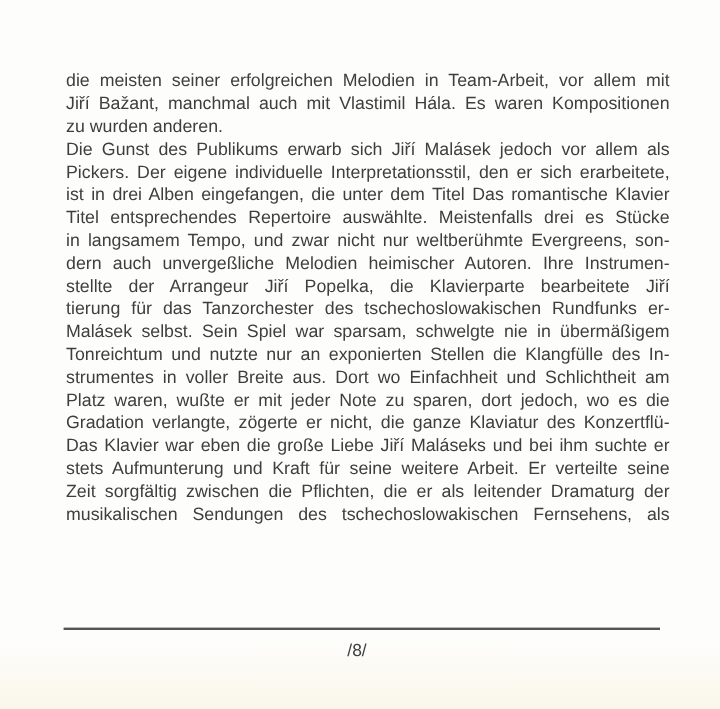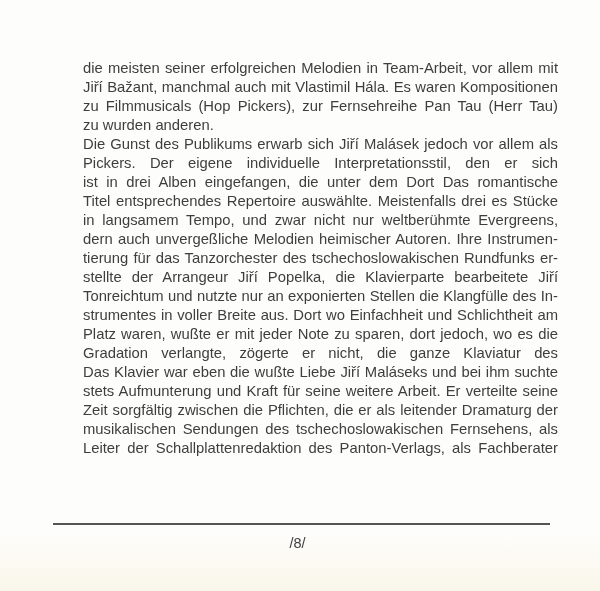--- a/index.html
+++ b/index.html
@@ -30,21 +30,20 @@
     font-size: 14.8px;
     line-height: 19px;
     font-weight: 400;
     color: var(--ink, #3e3e3e);
     text-align: justify;
     text-align-last: justify;
     -moz-text-align-last: justify;
     white-space: normal;
     overflow: hidden;
     height: 19px;
-    margin-left: 28px;
   }
   .line.para-end {
     text-align-last: left;
     -moz-text-align-last: left;
   }
   .footer-rule {
     position: absolute;
     left: 53px;
     top: 523px;
     width: 497px;
@@ -65,45 +64,44 @@
 </head>
 <body>
 
 <div class="page">
 
   <main class="text-block">
 
     <div class="para">
       <div class="line">die meisten seiner erfolgreichen Melodien in Team-Arbeit, vor allem mit</div>
       <div class="line">Jiří Bažant, manchmal auch mit Vlastimil Hála. Es waren Kompositionen</div>
-      <div class="line">zu Filmmusicals (Hop Pickers), zur Fernsehreihe Pan Tau (Herr Tau) und</div>
       <div class="line para-end">zu wurden anderen.</div>
     </div>
 
     <div class="para">
       <div class="line">Die Gunst des Publikums erwarb sich Jiří Malásek jedoch vor allem als</div>
       <div class="line">Pickers. Der eigene individuelle Interpretationsstil, den er sich erarbeitete,</div>
-      <div class="line">ist in drei Alben eingefangen, die unter dem Dort Das romantische Klavier</div>
+      <div class="line">ist in drei Alben eingefangen, die unter dem Titel Das romantische Klavier</div>
       <div class="line">Titel entsprechendes Repertoire auswählte. Meistenfalls drei es Stücke</div>
       <div class="line">in langsamem Tempo, und zwar nicht nur weltberühmte Evergreens, son-</div>
       <div class="line">dern auch unvergeßliche Melodien heimischer Autoren. Ihre Instrumen-</div>
+      <div class="line">stellte der Arrangeur Jiří Popelka, die Klavierparte bearbeitete Jiří</div>
       <div class="line">tierung für das Tanzorchester des tschechoslowakischen Rundfunks er-</div>
-      <div class="line">stellte der Arrangeur Jiří Popelka, die Klavierparte bearbeitete Jiří</div>
+      <div class="line">Malásek selbst. Sein Spiel war sparsam, schwelgte nie in übermäßigem</div>
       <div class="line">Tonreichtum und nutzte nur an exponierten Stellen die Klangfülle des In-</div>
       <div class="line">strumentes in voller Breite aus. Dort wo Einfachheit und Schlichtheit am</div>
       <div class="line">Platz waren, wußte er mit jeder Note zu sparen, dort jedoch, wo es die</div>
       <div class="line">Gradation verlangte, zögerte er nicht, die ganze Klaviatur des Konzertflü-</div>
     </div>
 
     <div class="para">
-      <div class="line">Das Klavier war eben die wußte Liebe Jiří Maláseks und bei ihm suchte er</div>
+      <div class="line">Das Klavier war eben die große Liebe Jiří Maláseks und bei ihm suchte er</div>
       <div class="line">stets Aufmunterung und Kraft für seine weitere Arbeit. Er verteilte seine</div>
       <div class="line">Zeit sorgfältig zwischen die Pflichten, die er als leitender Dramaturg der</div>
       <div class="line">musikalischen Sendungen des tschechoslowakischen Fernsehens, als</div>
-      <div class="line">Leiter der Schallplattenredaktion des Panton-Verlags, als Fachberater</div>
     </div>
 
   </main>
 
   <div class="footer-rule"></div>
 
   <div class="page-number">/8/</div>
 
 </div>
 

